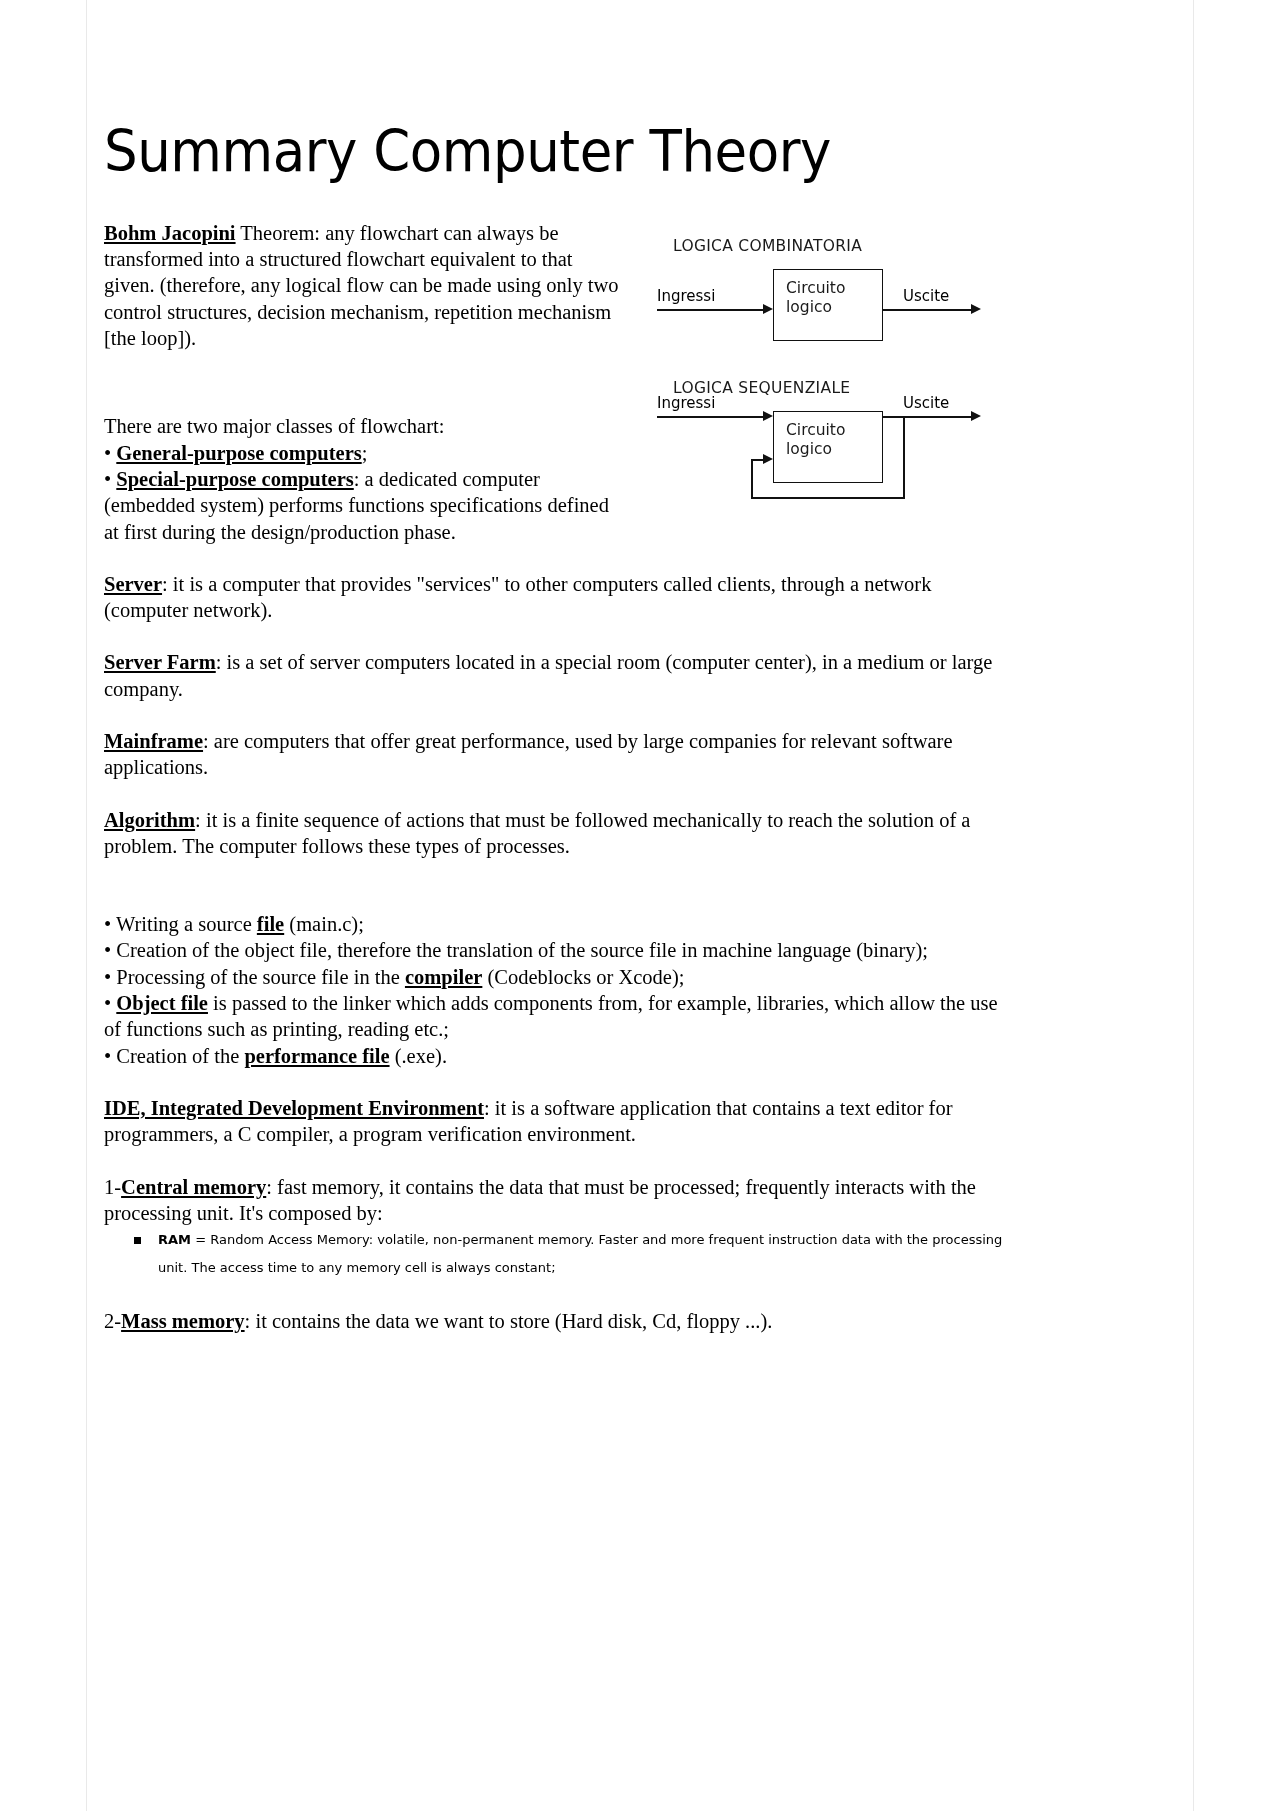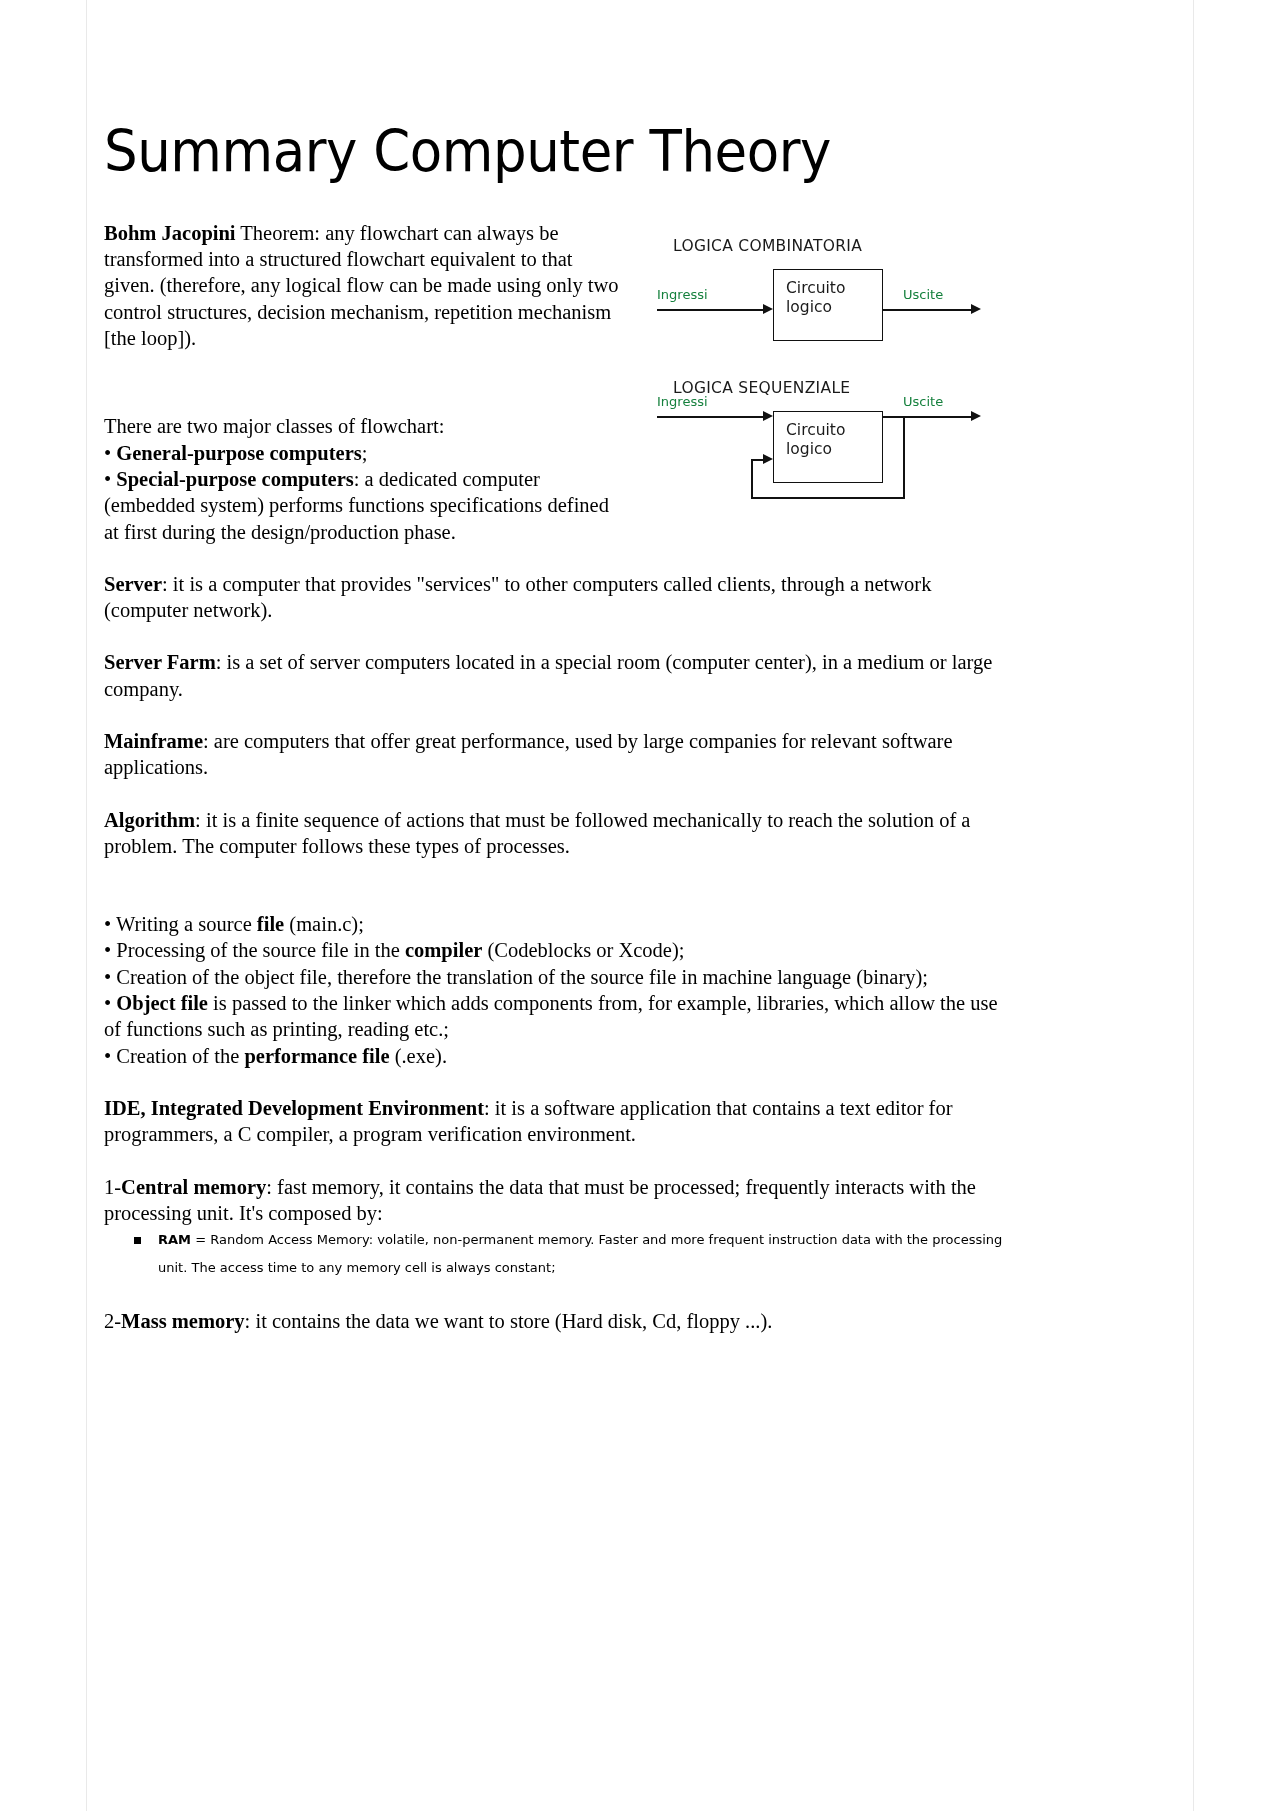--- a/index.html
+++ b/index.html
@@ -61,21 +61,21 @@
   }
 
   
   .p {
     font-family: "Liberation Serif", "DejaVu Serif", serif;
     font-size: 20.5px;
     line-height: 26.3px;
     margin: 0;
     text-align: left;
   }
-  .p b, .p strong { font-weight: bold; }
+  .p b, .p strong { font-weight: bold; text-decoration: underline; }
   .gap-md { height: 26px; }
   .gap-lg { height: 38px; }
 
   
   .narrow {
     width: 520px;
   }
 
   
   #figures {
@@ -125,22 +125,22 @@
   .arrowhead-r {
     position: absolute;
     width: 0; height: 0;
     border-top: 5.5px solid transparent;
     border-bottom: 5.5px solid transparent;
     border-left: 10px solid #111;
   }
   .wire-label {
     position: absolute;
     font-family: "DejaVu Sans", "Liberation Sans", sans-serif;
-    font-size: 13px;
-    color: #15803d;
+    font-size: 15px;
+    color: #000000;
     white-space: nowrap;
   }
 
   
   .sans-list {
     font-family: "DejaVu Sans", "Liberation Sans", sans-serif;
     font-size: 13px;
     line-height: 28px;
     margin: 0;
     padding: 0;
@@ -201,23 +201,23 @@
 
     <p class="p"><b>Algorithm</b><span>: it is a finite sequence of actions that must be followed mechanically to reach the solution of a problem. The computer follows these types of processes.</span></p>
 
     <div class="gap-md"></div>
 
 
     <div class="gap-md"></div>
 
     <p class="p"><span>• Writing a source </span><b>file</b><span> (main.c);</span></p>
 
+    <p class="p"><span>• Creation of the object file, therefore the translation of the source file in machine language (binary);</span></p>
+
     <p class="p"><span>• Processing of the source file in the </span><b>compiler</b><span> (Codeblocks or Xcode);</span></p>
-
-    <p class="p"><span>• Creation of the object file, therefore the translation of the source file in machine language (binary);</span></p>
 
     <p class="p"><span>• </span><b>Object file</b><span> is passed to the linker which adds components from, for example, libraries, which allow the use of functions such as printing, reading etc.;</span></p>
 
     <p class="p"><span>• Creation of the </span><b>performance file</b><span> (.exe).</span></p>
 
     <div class="gap-md"></div>
 
     <p class="p"><b>IDE, Integrated Development Environment</b><span>: it is a software application that contains a text editor for programmers, a C compiler, a program verification environment.</span></p>
 
     <div class="gap-md"></div>

